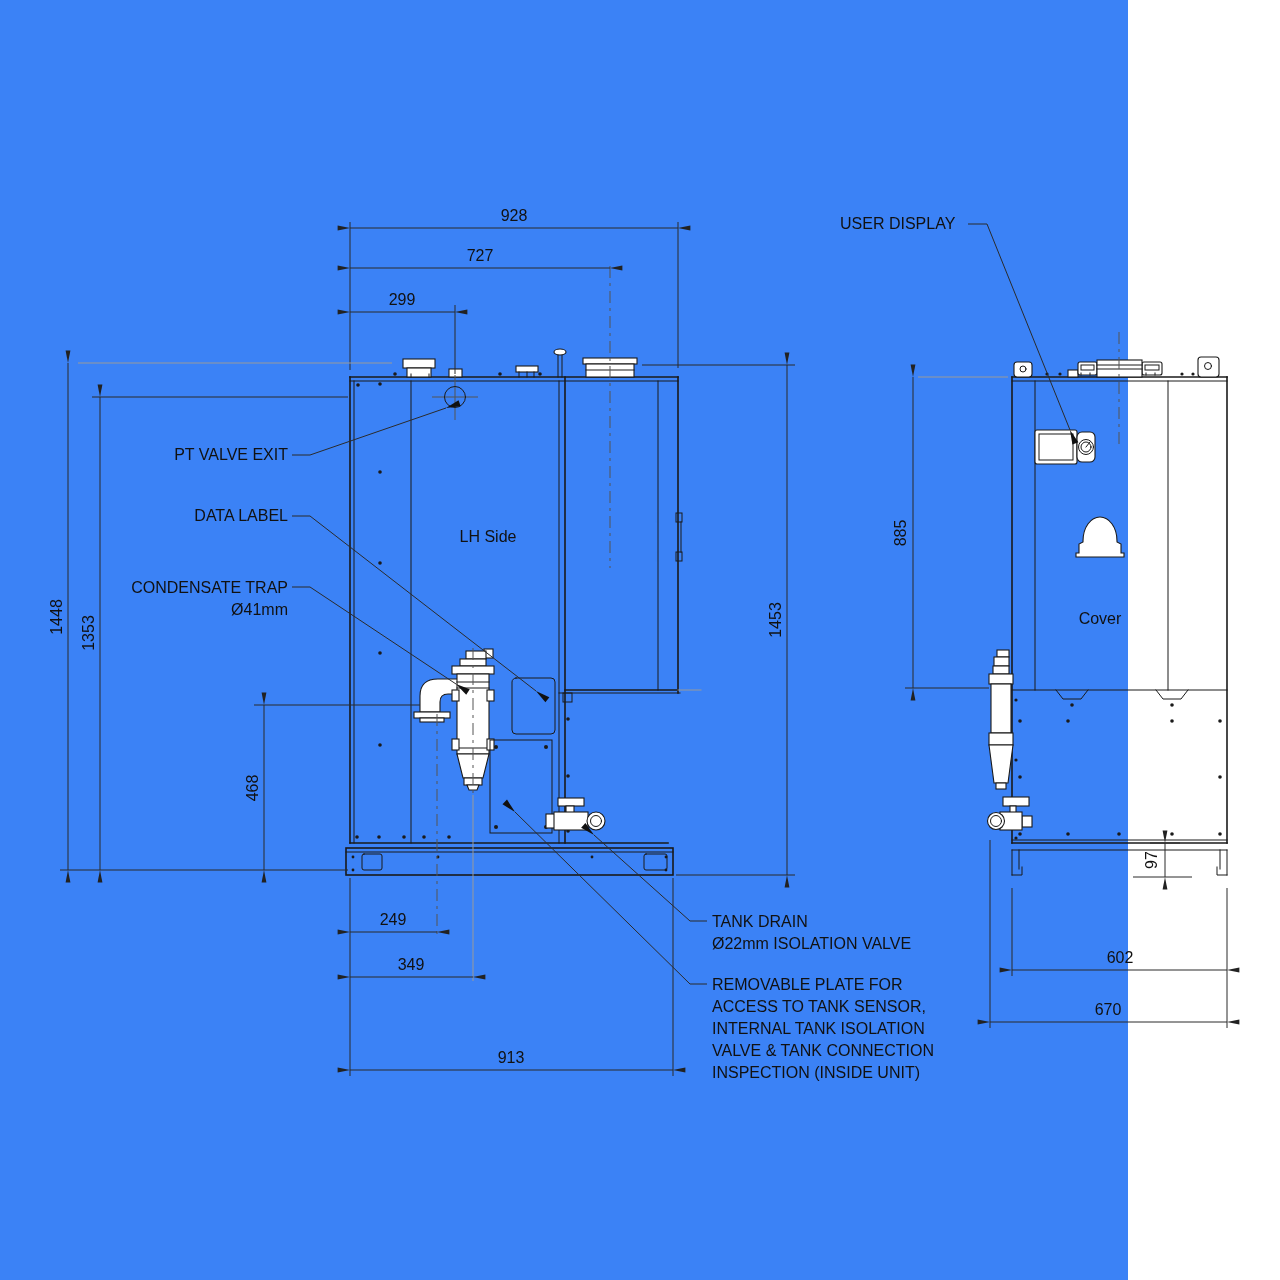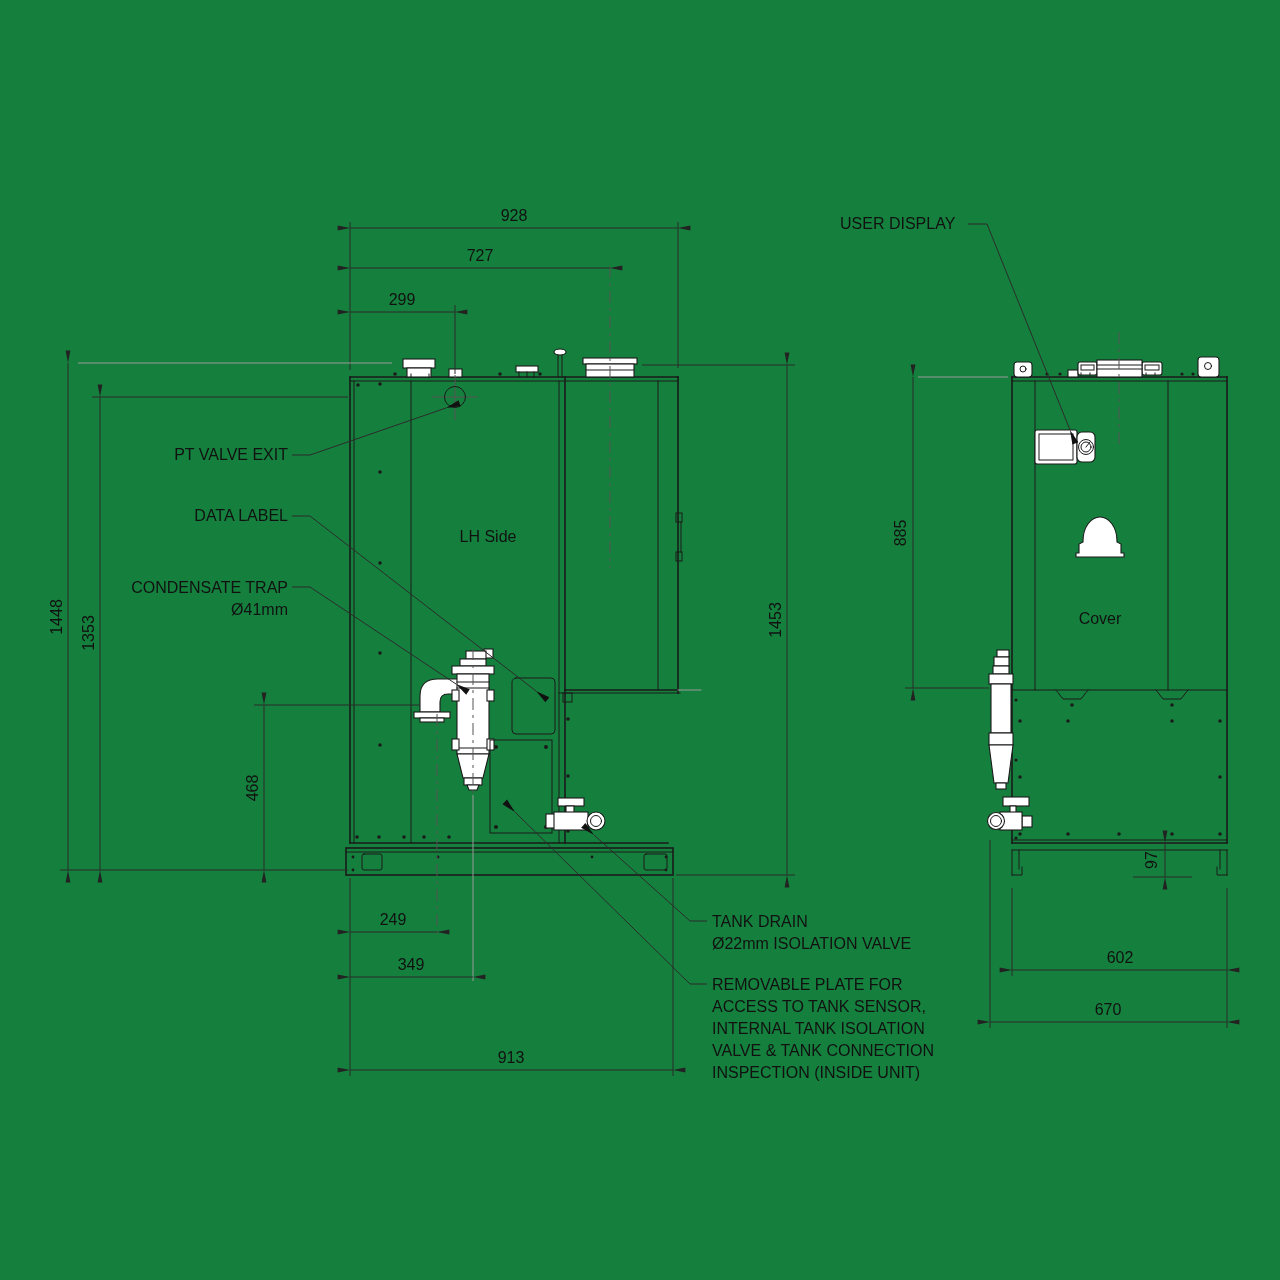--- a/index.html
+++ b/index.html
@@ -1,16 +1,16 @@
 <!DOCTYPE html>
 <html><head>
 <meta charset="utf-8">
 <style>
   html,body{margin:0;padding:0;background:#fff;}
-  #stage{width:1280px;height:1280px;position:relative;background:#15803d;}
+  #stage{width:1128px;height:1280px;position:relative;background:#3b82f6;}
   svg{display:block;}
   .o  {stroke:#1a1a1a;stroke-width:1.6;fill:none;stroke-linecap:square;}
   .o2 {stroke:#1a1a1a;stroke-width:1;fill:none;stroke-linecap:square;}
   .of {stroke:#1a1a1a;stroke-width:1.1;fill:#fff;}
   .d  {stroke:#2b2b2b;stroke-width:1;fill:none;}
   .g  {stroke:#9a9a9a;stroke-width:1;fill:none;}
   .cl {stroke:#555;stroke-width:1;fill:none;stroke-dasharray:12 5 3 5;}
   .dot{fill:#1a1a1a;stroke:none;}
   .t  {font-family:"Liberation Sans",sans-serif;font-size:16px;fill:#111;}
   .ts {font-family:"Liberation Sans",sans-serif;font-size:16px;fill:#111;}

